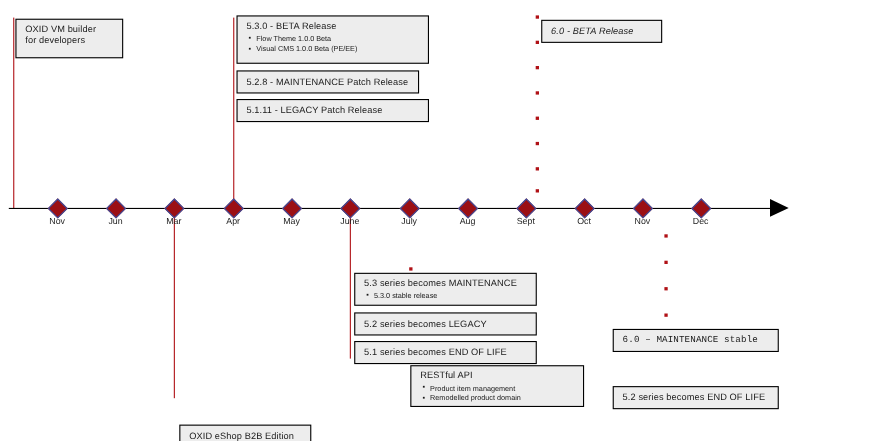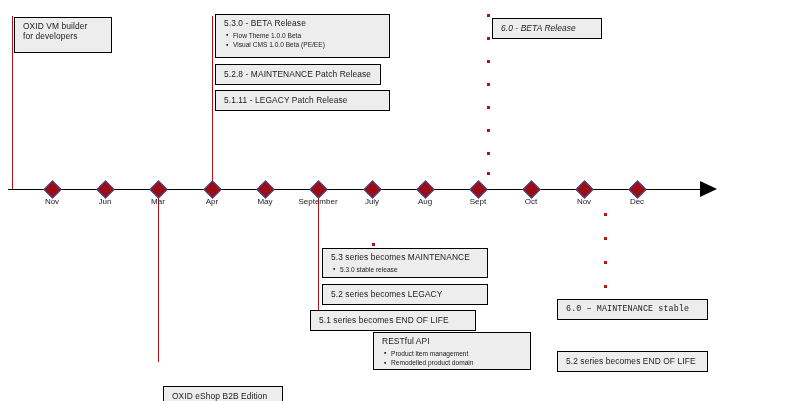--- a/index.html
+++ b/index.html
@@ -167,21 +167,21 @@
   <div class="tick" style="left:478px; top:189px;"></div>
   <div class="tick" style="left:531px; top:189px;"></div>
   <div class="tick" style="left:584px; top:189px;"></div>
   <div class="tick" style="left:637px; top:189px;"></div>
 
   <div class="tick-label" style="left:52px;">Nov</div>
   <div class="tick-label" style="left:105px;">Jun</div>
   <div class="tick-label" style="left:158px;">Mar</div>
   <div class="tick-label" style="left:212px;">Apr</div>
   <div class="tick-label" style="left:265px;">May</div>
-  <div class="tick-label" style="left:318px;">September</div>
+  <div class="tick-label" style="left:318px;">June</div>
   <div class="tick-label" style="left:372px;">July</div>
   <div class="tick-label" style="left:425px;">Aug</div>
   <div class="tick-label" style="left:478px;">Sept</div>
   <div class="tick-label" style="left:531px;">Oct</div>
   <div class="tick-label" style="left:584px;">Nov</div>
   <div class="tick-label" style="left:637px;">Dec</div>
 
   <div class="box" style="left:14px; top:17px; width:98px; height:36px;">
     <div class="title">OXID VM builder</div>
     <div class="title">for developers</div>
@@ -211,21 +211,21 @@
     <div class="title">5.3 series becomes MAINTENANCE</div>
     <ul>
       <li>5.3.0 stable release</li>
     </ul>
   </div>
 
   <div class="box" style="left:322px; top:284px; width:166px; height:21px; display:flex; align-items:center;">
     <div class="title">5.2 series becomes LEGACY</div>
   </div>
 
-  <div class="box" style="left:310px; top:310px; width:166px; height:21px; display:flex; align-items:center;">
+  <div class="box" style="left:322px; top:310px; width:166px; height:21px; display:flex; align-items:center;">
     <div class="title">5.1 series becomes END OF LIFE</div>
   </div>
 
   <div class="box" style="left:373px; top:332px; width:158px; height:38px;">
     <div class="title">RESTful API</div>
     <ul>
       <li>Product item management</li>
       <li>Remodelled product domain</li>
     </ul>
   </div>

